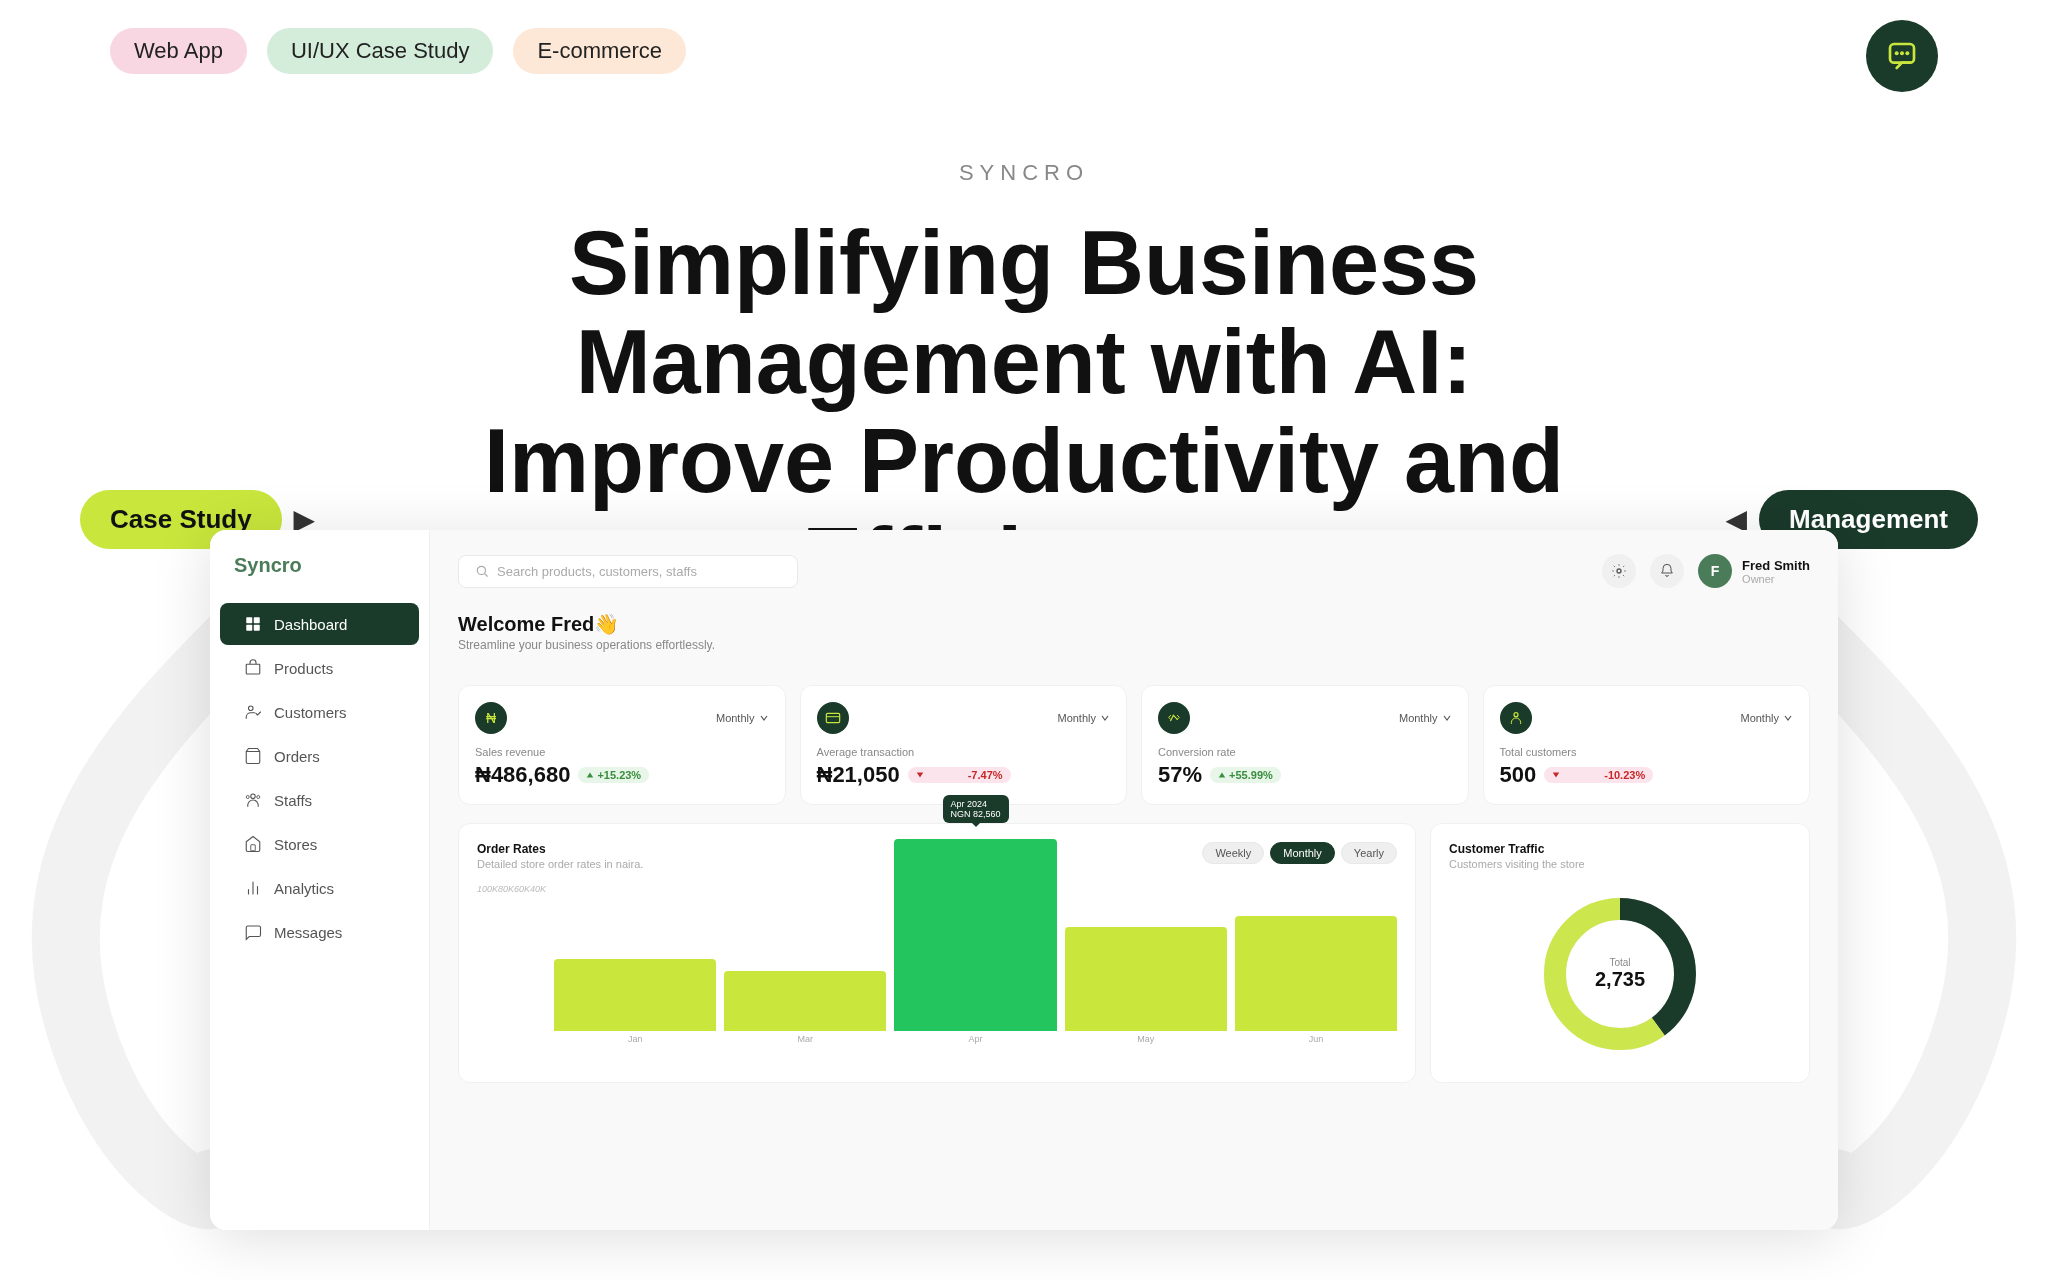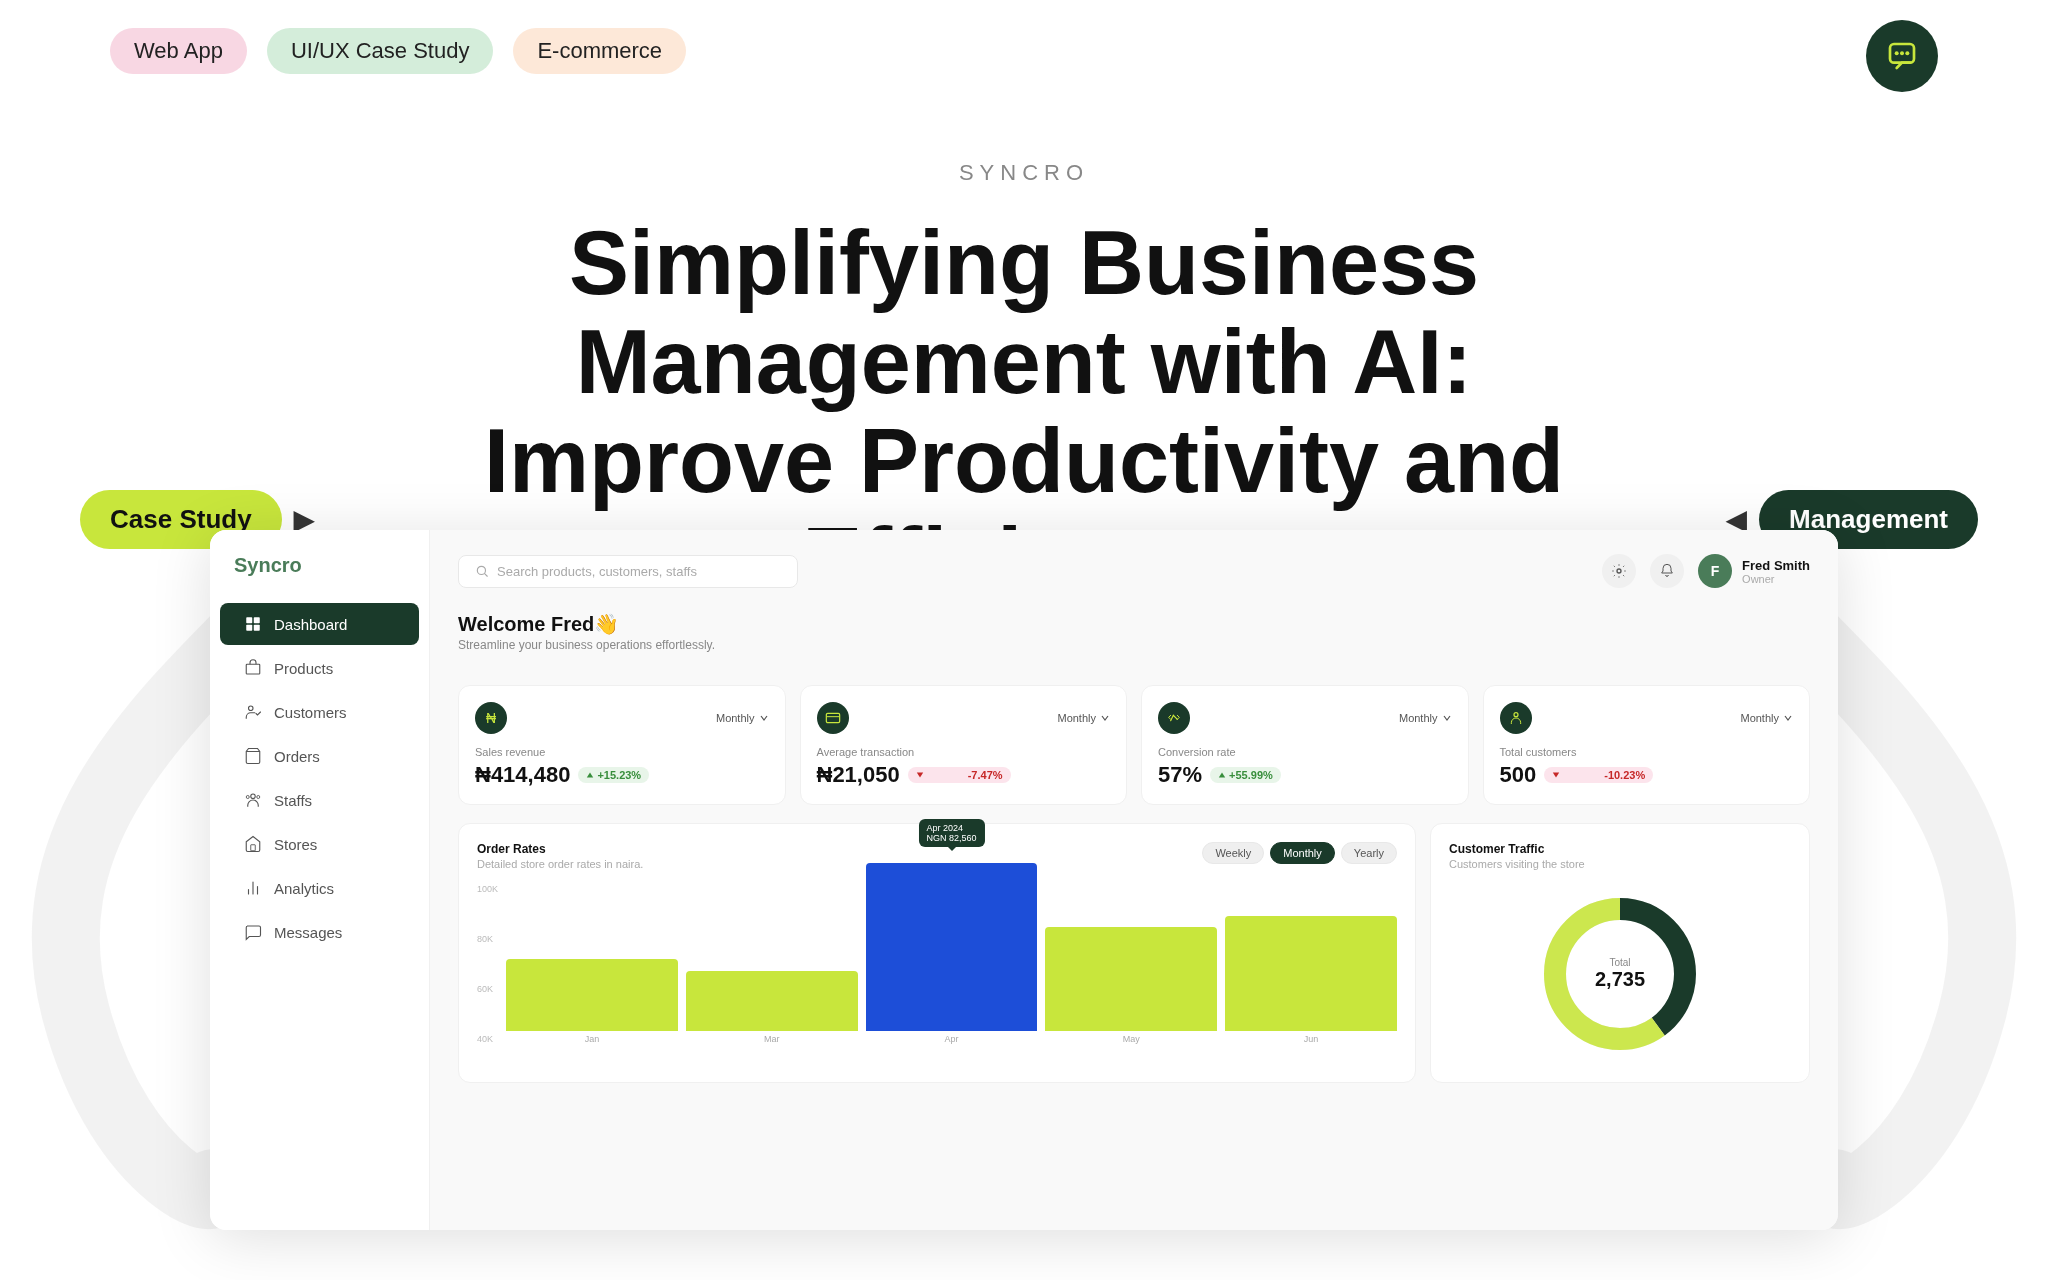--- a/index.html
+++ b/index.html
@@ -371,24 +371,25 @@
       left: 50%;
       transform: translateX(-50%);
       width: 0;
       height: 0;
       border-left: 4px solid transparent;
       border-right: 4px solid transparent;
       border-top: 4px solid #1a3a2a;
     }
     .y-labels {
       display: flex;
-      flex-direction: column;
+      flex-direction: row;
       justify-content: space-between;
       height: 160px;
       margin-right: 8px;
+      font-style: italic;
     }
     .y-label { font-size: 9px; color: #bbb; }
 
     
     .donut-wrapper {
       display: flex;
       align-items: center;
       justify-content: center;
       height: 180px;
       position: relative;
@@ -562,21 +563,21 @@
           <div class="stat-icon">₦</div>
           <div class="stat-period">
             <span>Monthly</span>
             <svg width="10" height="10" viewBox="0 0 10 10">
                 <path d="M2 3l3 4 3-4" fill="none" stroke="#555" stroke-width="1.2"></path>
               </svg>
           </div>
         </div>
         <div class="stat-label">Sales revenue</div>
         <div style="display:flex;align-items:center;">
-          <span class="stat-value">₦414,480</span>
+          <span class="stat-value">₦486,680</span>
           <span class="stat-badge badge-up">
             <svg width="8" height="8" viewBox="0 0 10 10">
                 <path d="M5 2l4 6H1z" fill="#388e3c"></path>
               </svg>
             <span>+15.23%</span>
           </span>
         </div>
       </div>
 
       <div class="stat-card">
@@ -688,21 +689,21 @@
 
           <div class="bar-group">
                 <div class="bar" style="height: 72px; background: rgb(200, 230, 60); position: relative;"></div>
                 <span class="bar-label">Jan</span>
               </div>
               <div class="bar-group">
                 <div class="bar" style="height: 60px; background: rgb(200, 230, 60); position: relative;"></div>
                 <span class="bar-label">Mar</span>
               </div>
               <div class="bar-group">
-                <div class="bar" style="height: 168px; background: #1d4ed8; position: relative;">
+                <div class="bar" style="height: 192px; background: #22c55e; position: relative;">
                   <div class="bar-tooltip">
                     <div>Apr 2024</div>
                     <div>NGN 82,560</div>
                   </div>
                 </div>
                 <span class="bar-label">Apr</span>
               </div>
               <div class="bar-group">
                 <div class="bar" style="height: 104px; background: rgb(200, 230, 60); position: relative;"></div>
                 <span class="bar-label">May</span>

